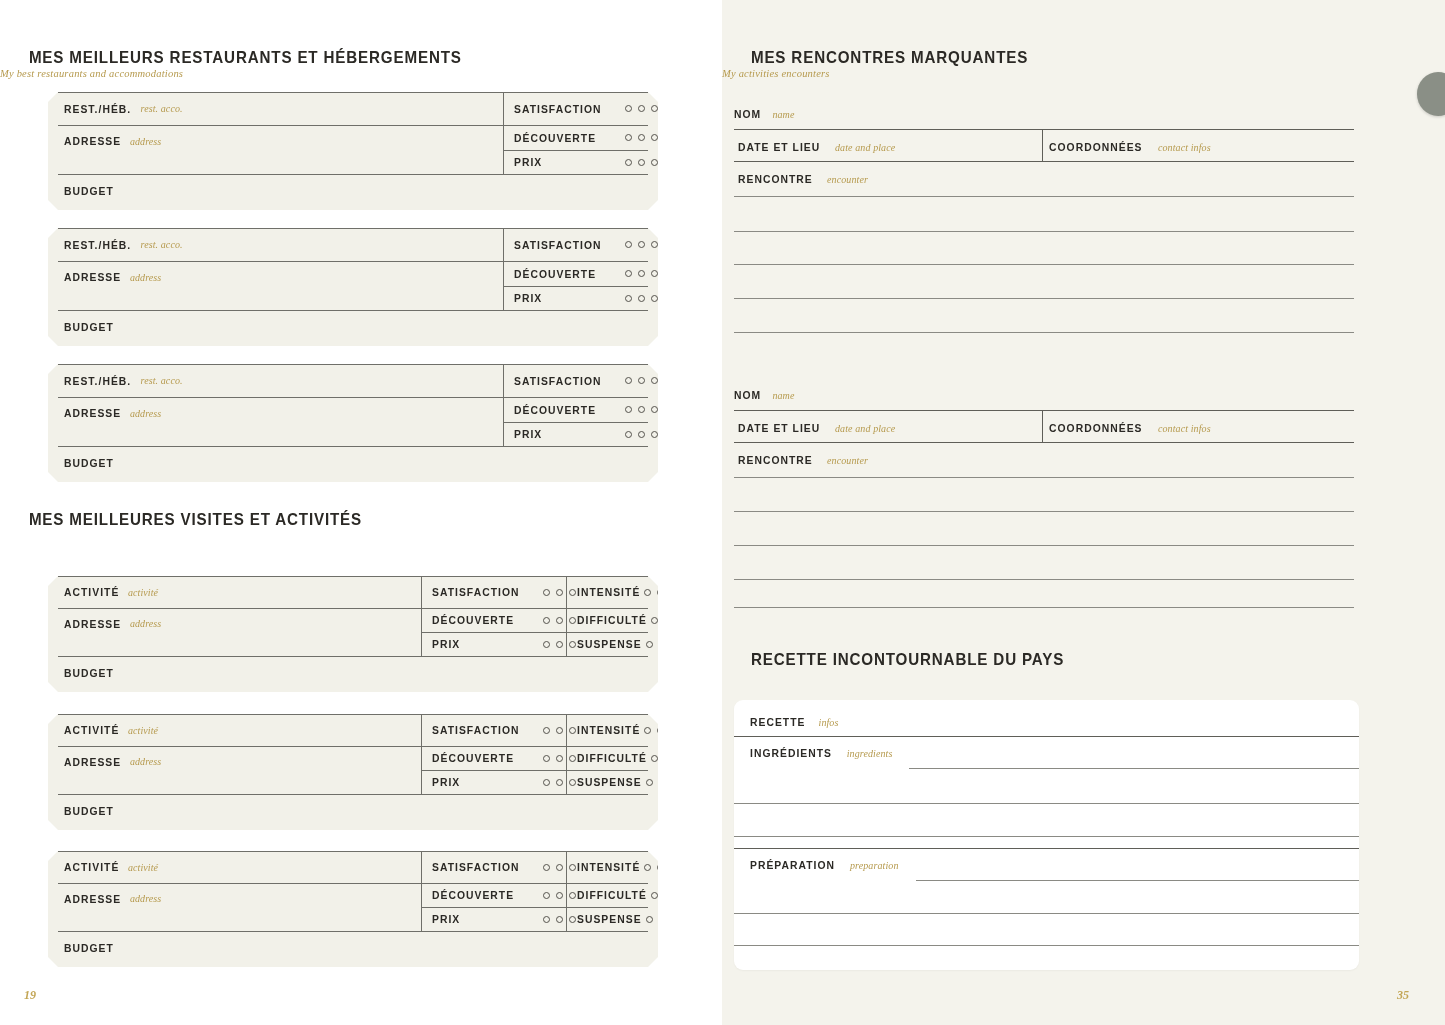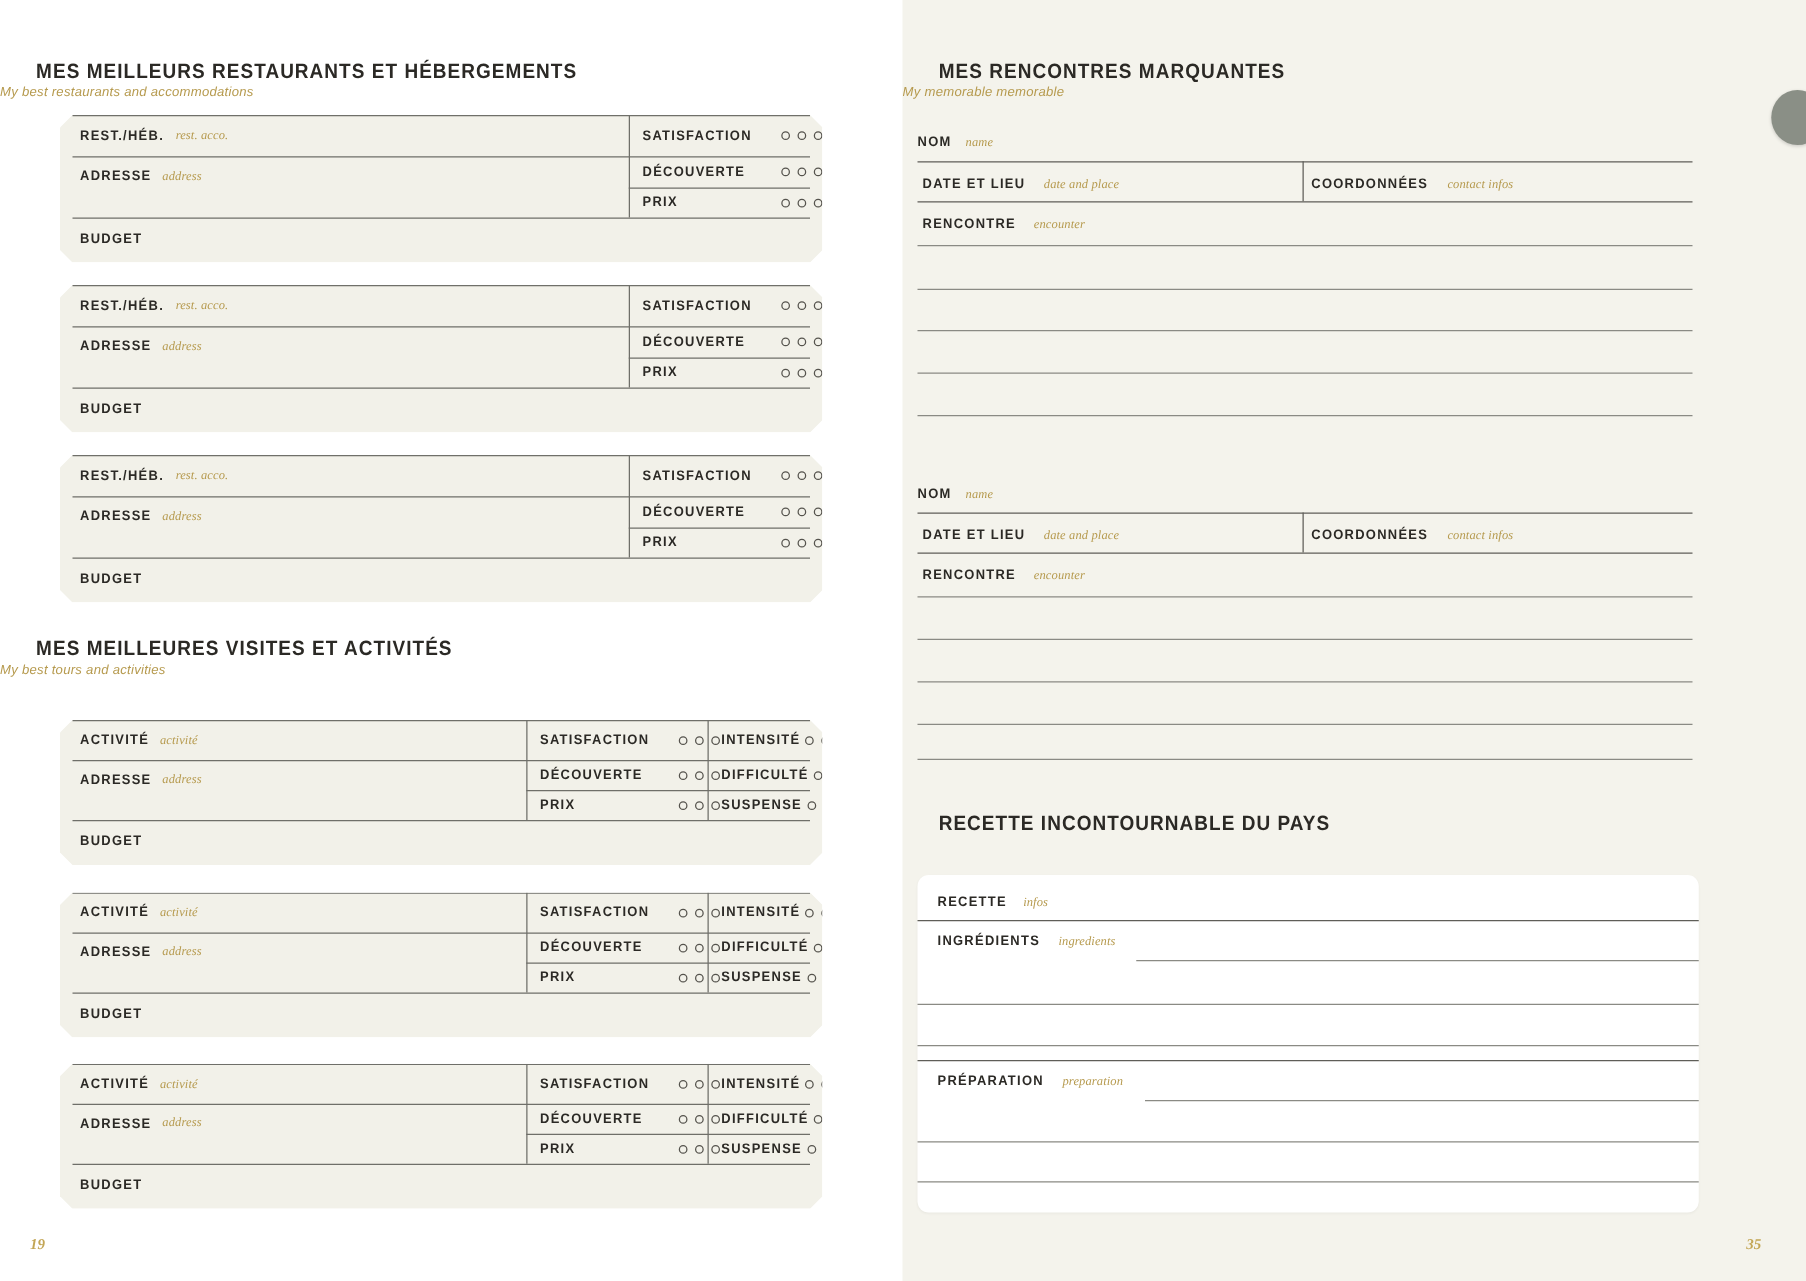--- a/index.html
+++ b/index.html
@@ -29,21 +29,21 @@
   .sect-title{
     font-family:"Liberation Sans", sans-serif;
     font-weight:bold;
     font-size:16.5px;
     letter-spacing:.055em;
     color:#2b2925;
     transform:scaleX(.92);
     white-space:nowrap;
   }
   .sect-sub{
-    font-family:Liberation Sans, sans-serif;
+    font-family:Liberation Serif, serif;
     font-style:italic;
     font-size:10.5px;
     color:#b69a4e;
     margin-top:1px;
     letter-spacing:.02em;
   }
 
   
   .card{
     position:relative;
@@ -238,21 +238,20 @@
         <span class="dots">
             <i class="dot"></i>
             <i class="dot"></i>
             <i class="dot"></i>
           </span>
       </div>
     </div>
 
     <div class="sect-head" style="position:absolute;left:0;top:510px;width:722px;">
       <div class="sect-title">MES MEILLEURES VISITES ET ACTIVITÉS</div>
-      <div class="sect-sub">My best tours and activities</div>
     </div>
 
     <div class="card" style="position:absolute;left:48px;top:576px;width:610px;height:116px;">
       <div class="rowline" style="position:absolute;left:10px;top:0px;width:590px;"></div>
       <div class="rowline" style="position:absolute;left:10px;top:32px;width:590px;"></div>
       <div class="rowline" style="position:absolute;left:373px;top:56px;width:227px;"></div>
       <div class="rowline" style="position:absolute;left:10px;top:80px;width:590px;"></div>
       <div class="vline" style="position:absolute;left:373px;top:0px;height:80px;"></div>
       <div class="vline" style="position:absolute;left:518px;top:0px;height:80px;"></div>
 
@@ -462,21 +461,21 @@
     </div>
 
     <div class="pnum" style="left:24px;top:988px;">19</div>
   </div>
 
   <div class="page page-right">
     <div class="ring"></div>
 
     <div class="sect-head" style="position:absolute;left:0;top:48px;width:723px;">
       <div class="sect-title">MES RENCONTRES MARQUANTES</div>
-      <div class="sect-sub">My memorable memorable</div>
+      <div class="sect-sub">My activities encounters</div>
     </div>
 
     <div class="enc-block" style="position:absolute;left:12px;top:96px;width:620px;height:290px;">
       <div class="abs-lbl" style="left:0px;top:8px;">
         <span class="lbl">NOM</span>
         <span class="lbl-it">name</span>
       </div>
       <div class="hline" style="left:0px;top:33px;width:620px;"></div>
 
       <div class="abs-lbl" style="left:4px;top:41px;">

